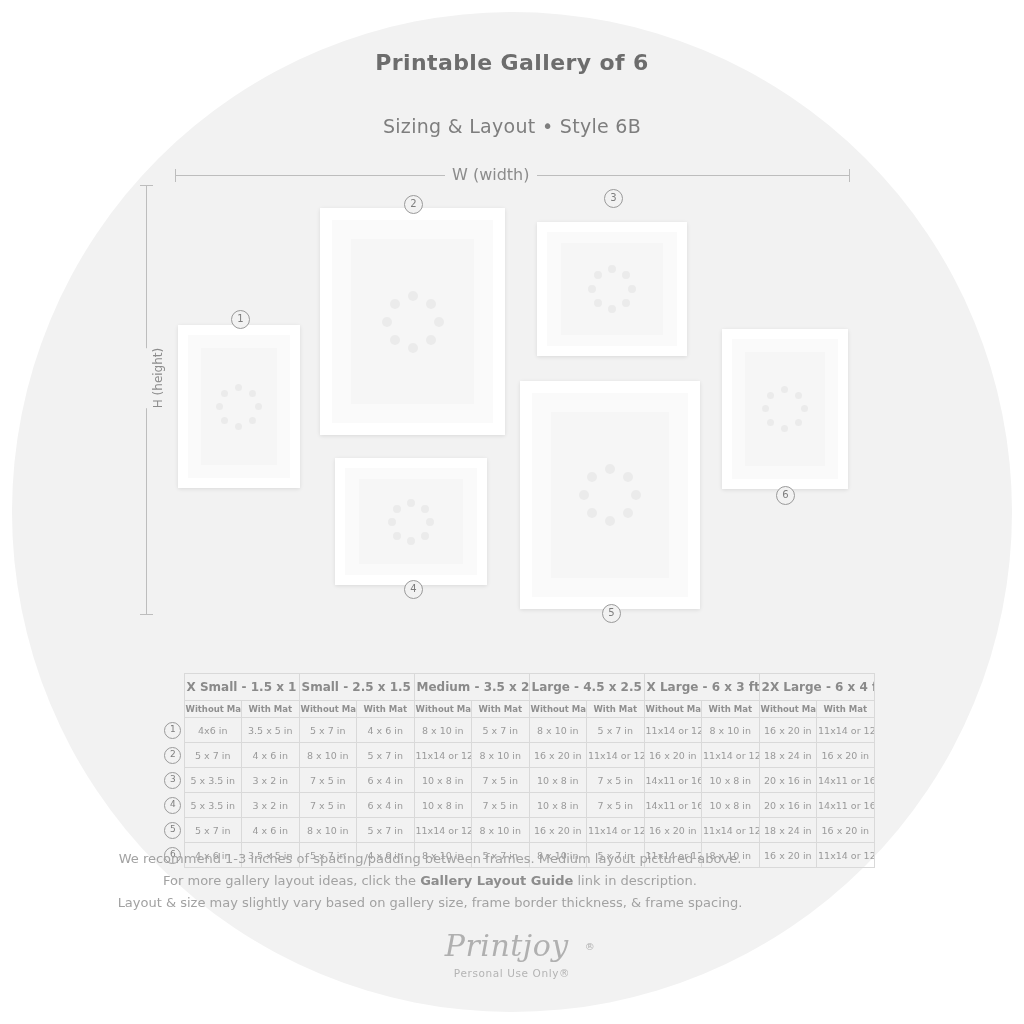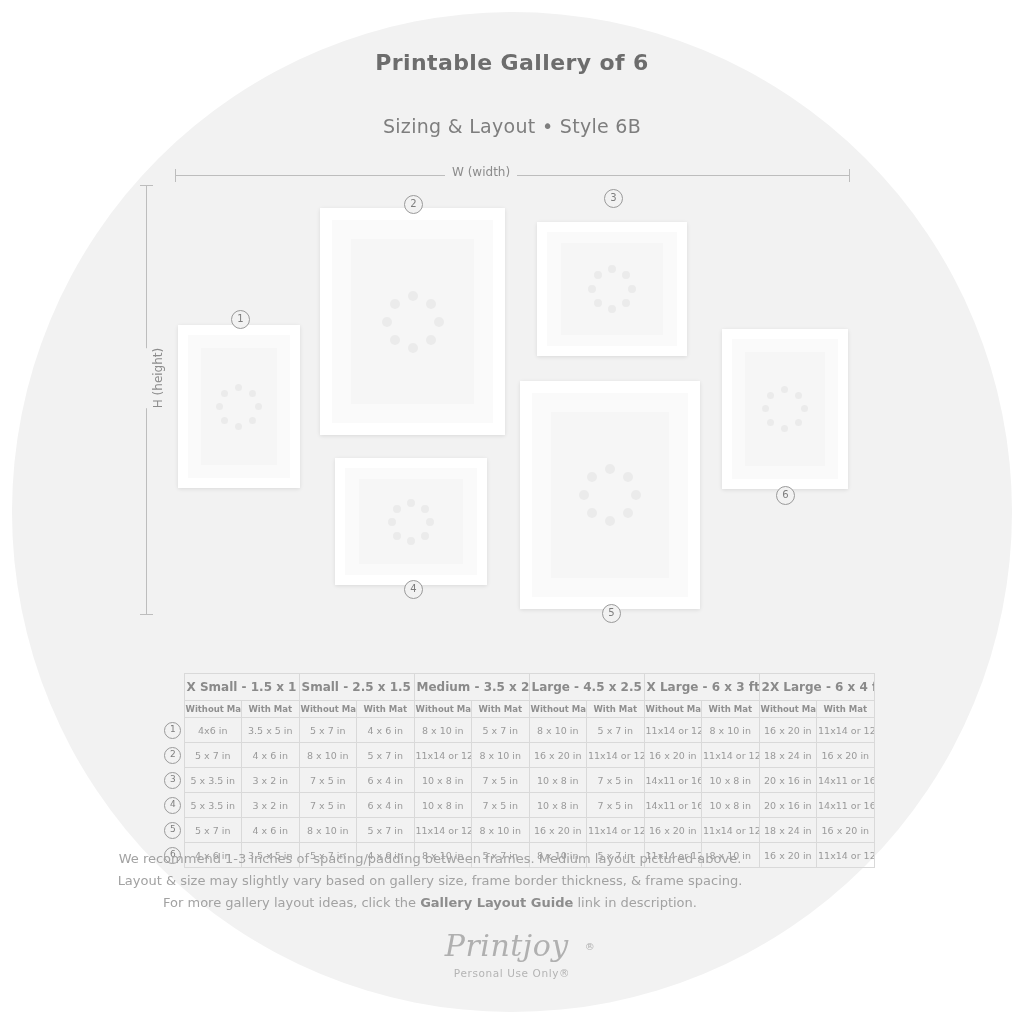--- a/index.html
+++ b/index.html
@@ -68,21 +68,21 @@
     width: 1px;
     height: 13px;
     background: #bdbdbd;
   }
   .dim-w::before { left: 0; }
   .dim-w::after { right: 0; }
   .dim-w-label {
     position: absolute;
     left: 445px;
     top: 165px;
-    font-size: 12px;
+    font-size: 16px;
     color: #8c8c8c;
     background: #f2f2f2;
     padding: 0 7px;
   }
   .dim-h {
     position: absolute;
     left: 146px;
     top: 185px;
     width: 1px;
     height: 430px;
@@ -485,24 +485,24 @@
           <td>8 x 10 in</td>
           <td>16 x 20 in</td>
           <td>11x14 or 12x16 in</td>
         </tr>
       </tbody>
     </table>
   </div>
 
   <div class="notes">
     <div>We recommend 1-3 inches of spacing/padding between frames. Medium layout pictured above.</div>
-    <div>Layout &amp; size may slightly vary based on gallery size, frame border thickness, &amp; frame spacing.</div>
     <div>
       <span>For more gallery layout ideas, click the </span><b>Gallery Layout Guide</b><span> link in description.</span>
     </div>
+    <div>Layout &amp; size may slightly vary based on gallery size, frame border thickness, &amp; frame spacing.</div>
   </div>
 
   <div class="logo">
     <div>
       <span class="logo-word">Printjoy</span><span class="logo-word logo-reg">®</span>
     </div>
     <div class="logo-sub">Personal Use Only®</div>
   </div>
 
 </div>

